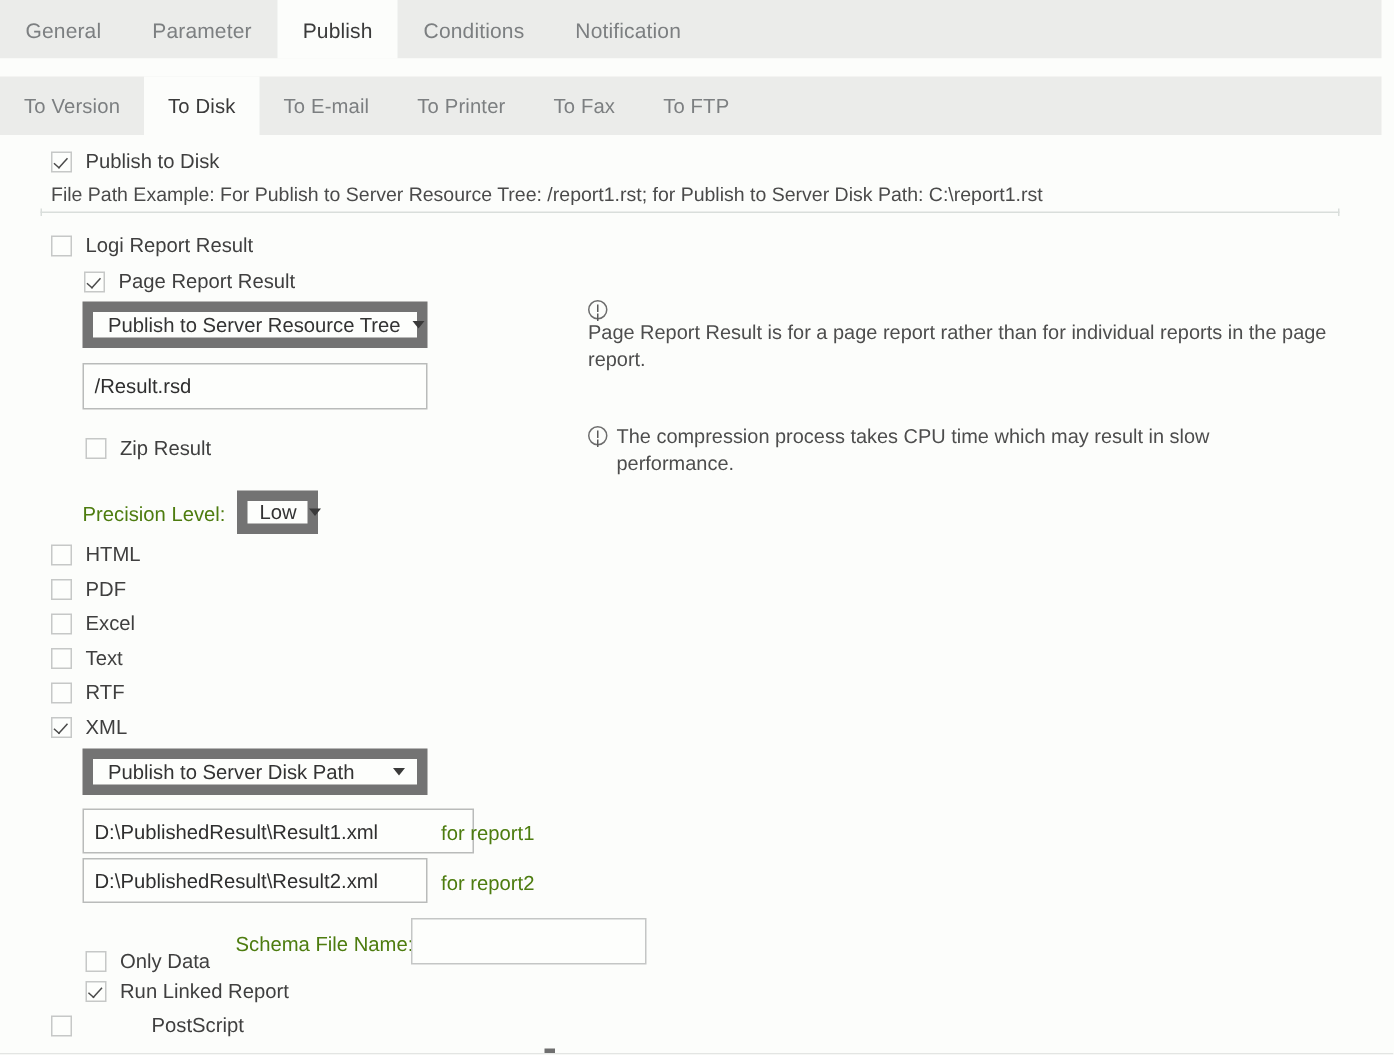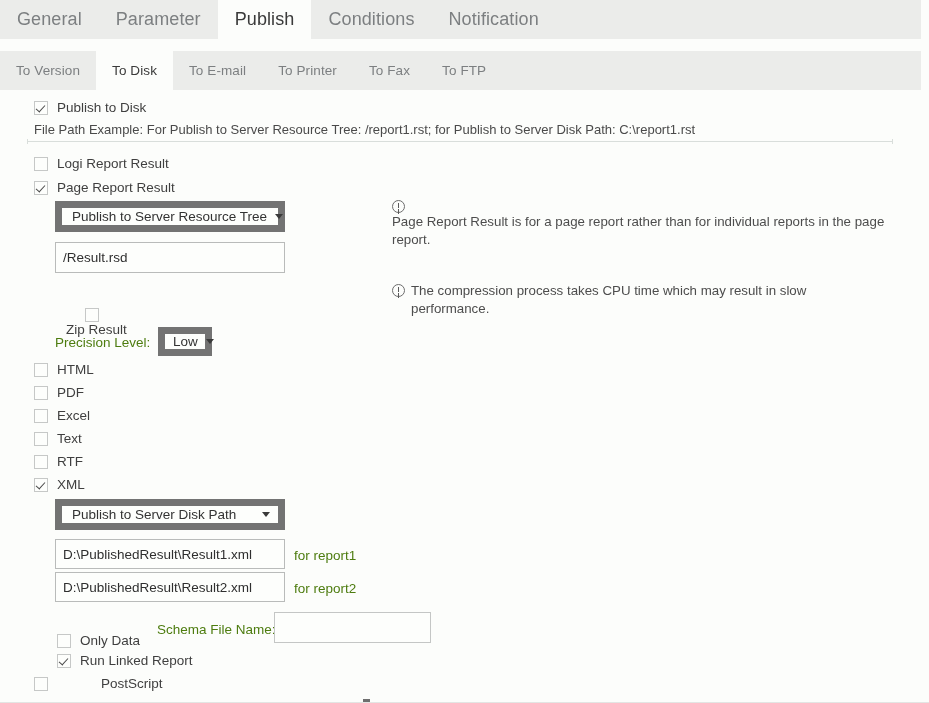--- a/index.html
+++ b/index.html
@@ -37,21 +37,21 @@
     width: 929px;
     height: 12px;
     background: #fcfdfb;
   }
 
   .tab {
     display: flex;
     align-items: center;
     justify-content: center;
     padding: 0 16px;
-    font-size: 18px;
+    font-size: 14px;
     color: #7c7f81;
     cursor: default;
     white-space: nowrap;
     letter-spacing: .1px;
   }
   .tabstrip.primary .tab { padding: 0 17px; }
   .tab.active {
     background: #fcfdfb;
     color: #3a3a3a;
   }
@@ -251,33 +251,33 @@
 
   <div class="hint-text" style="left:34px; top:32px;">File Path Example: For Publish to Server Resource Tree: /report1.rst; for Publish to Server Disk Path: C:\report1.rst</div>
 
   <div class="divider" style="left:27px; top:51px; width:866px;"></div>
 
   <div class="row" style="left:34px; top:66px;">
     <span class="cb"></span>
     <span class="cb-label">Logi Report Result</span>
   </div>
 
-  <div class="row" style="left:18px; top:90px;padding-left:16px;">
+  <div class="row" style="left:40px; top:90px;padding-left:16px;">
     <span class="cb checked"></span>
     <span class="cb-label">Page Report Result</span>
   </div>
 
   <div class="select" style="left:55px; top:111px; width:230px; height:31px;">
     <span class="sel-val">Publish to Server Resource Tree</span>
     <span class="caret"></span>
   </div>
 
   <input class="tinput" style="left: 55px; top: 152px; width: 230px; height: 31px;" type="text" value="/Result.rsd">
 
-  <div class="row" style="left:57px; top:218px;flex-direction:column;">
+  <div class="row" style="left:57px; top:201px;">
     <span class="cb"></span>
     <span class="cb-label">Zip Result</span>
   </div>
 
   <div class="plain-label" style="left:55px; top:245px;">Precision Level:</div>
   <div class="select" style="left:158px; top:237px; width:54px; height:29px; padding:0 6px 0 8px;">
     <span class="sel-val">Low</span>
     <span class="caret"></span>
   </div>
 
@@ -304,21 +304,21 @@
   <div class="row" style="left:34px; top:387px;">
     <span class="cb checked"></span>
     <span class="cb-label">XML</span>
   </div>
 
   <div class="select" style="left:55px; top:409px; width:230px; height:31px;justify-content:space-between;">
     <span class="sel-val">Publish to Server Disk Path</span>
     <span class="caret"></span>
   </div>
 
-  <input class="tinput" style="left: 55px; top: 449px; width: 230px; height: 30px;" type="text" value="D:\PublishedResult\Result1.xml">
+  <input class="tinput" style="left: 55px; top: 449px; width: 261px; height: 30px;" type="text" value="D:\PublishedResult\Result1.xml">
   <div class="plain-label" style="left:294px; top:458px;">for report1</div>
 
   <input class="tinput" style="left: 55px; top: 482px; width: 230px; height: 30px;" type="text" value="D:\PublishedResult\Result2.xml">
   <div class="plain-label" style="left:294px; top:491px;">for report2</div>
 
   <div class="row" style="left:57px; top:543px;">
     <span class="cb"></span>
     <span class="cb-label">Only Data</span>
   </div>
   <div class="plain-label" style="left:157px; top:532px;">Schema File Name:</div>

